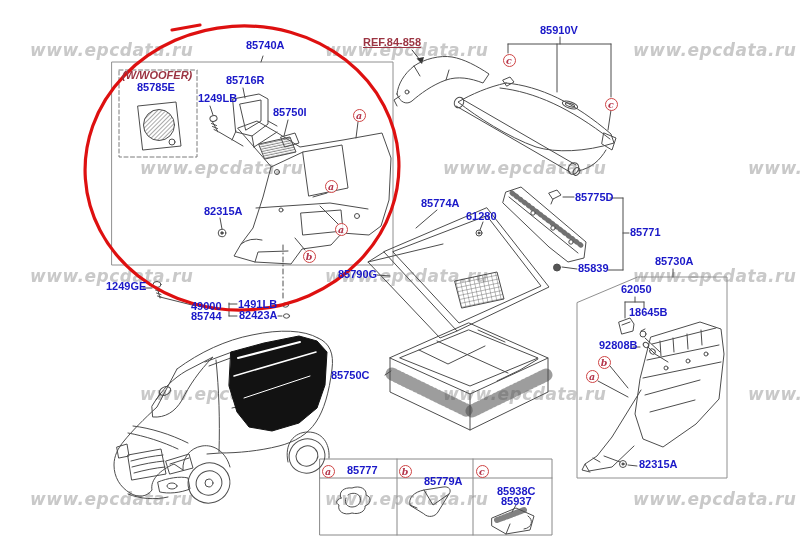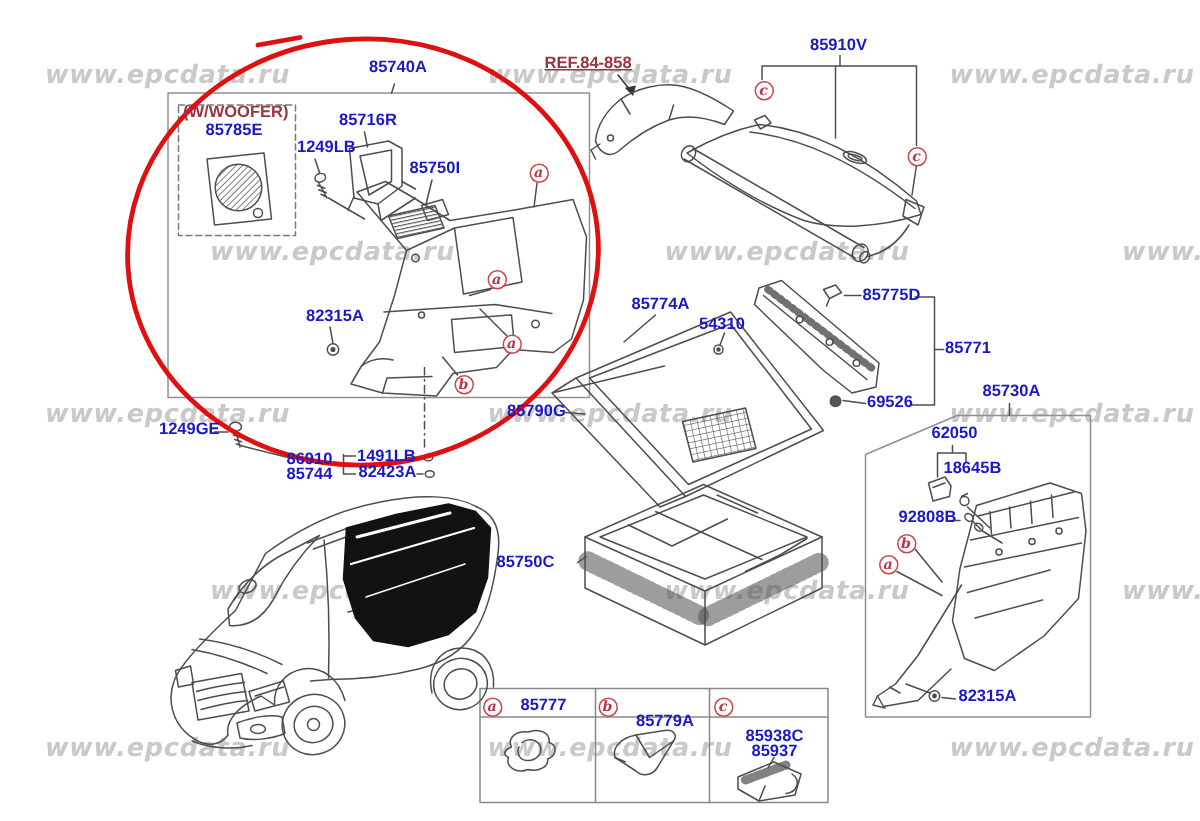--- a/index.html
+++ b/index.html
@@ -1,21 +1,21 @@
 <!DOCTYPE html>
 <html><head>
 <meta charset="utf-8">
 <style>
   html,body{margin:0;padding:0;background:#fff;}
   #stage{position:relative;width:800px;height:547px;background:#ffffff;overflow:hidden;
          font-family:"Liberation Sans",sans-serif;}
   .wm{position:absolute;font-family:"DejaVu Sans",sans-serif;font-style:italic;font-weight:bold;
       font-size:17px;letter-spacing:0.5px;color:#c9c9c9;white-space:nowrap;user-select:none;}
   .lbl{position:absolute;font-size:11px;font-weight:bold;color:#1a18c8;white-space:nowrap;line-height:11px;}
-  .lbl.red{color:#9b3442;}
+  .lbl.red{color:#9b3442;font-style:italic;}
   .lbl.ref{color:#9b3442;text-decoration:underline;}
   .callout{position:absolute;width:13px;height:13px;border:1.5px solid #cf4545;border-radius:50%;
            background:rgba(255,255,255,.85);color:#b5374d;font-family:"DejaVu Serif",serif;
            font-style:italic;font-size:9.5px;font-weight:bold;line-height:12px;text-align:center;
            box-sizing:border-box;}
   svg{position:absolute;left:0;top:0;}
 </style>
 </head>
 <body>
 
@@ -253,30 +253,30 @@
   <div class="lbl ref" style="left:363px;top:37px">REF.84-858</div>
   <div class="lbl" style="left:246px;top:40px">85740A</div>
   <div class="lbl" style="left:540px;top:25px">85910V</div>
   <div class="lbl red" style="left:122px;top:70px">(W/WOOFER)</div>
   <div class="lbl" style="left:137px;top:82px">85785E</div>
   <div class="lbl" style="left:226px;top:75px">85716R</div>
   <div class="lbl" style="left:198px;top:93px">1249LB</div>
   <div class="lbl" style="left:273px;top:107px">85750I</div>
   <div class="lbl" style="left:204px;top:206px">82315A</div>
   <div class="lbl" style="left:106px;top:281px">1249GE</div>
-  <div class="lbl" style="left:191px;top:301px">86910</div>
+  <div class="lbl" style="left:191px;top:301px">49000</div>
   <div class="lbl" style="left:191px;top:311px">85744</div>
   <div class="lbl" style="left:238px;top:299px">1491LB</div>
   <div class="lbl" style="left:239px;top:310px">82423A</div>
   <div class="lbl" style="left:338px;top:269px">85790G</div>
   <div class="lbl" style="left:421px;top:198px">85774A</div>
-  <div class="lbl" style="left:466px;top:211px">54310</div>
+  <div class="lbl" style="left:466px;top:211px">61280</div>
   <div class="lbl" style="left:575px;top:192px">85775D</div>
   <div class="lbl" style="left:630px;top:227px">85771</div>
-  <div class="lbl" style="left:578px;top:263px">69526</div>
+  <div class="lbl" style="left:578px;top:263px">85839</div>
   <div class="lbl" style="left:655px;top:256px">85730A</div>
   <div class="lbl" style="left:621px;top:284px">62050</div>
   <div class="lbl" style="left:629px;top:307px">18645B</div>
   <div class="lbl" style="left:599px;top:340px">92808B</div>
   <div class="lbl" style="left:639px;top:459px">82315A</div>
   <div class="lbl" style="left:331px;top:370px">85750C</div>
 
   <div class="lbl" style="left:347px;top:465px">85777</div>
   <div class="lbl" style="left:424px;top:476px">85779A</div>
   <div class="lbl" style="left:497px;top:486px">85938C</div>

